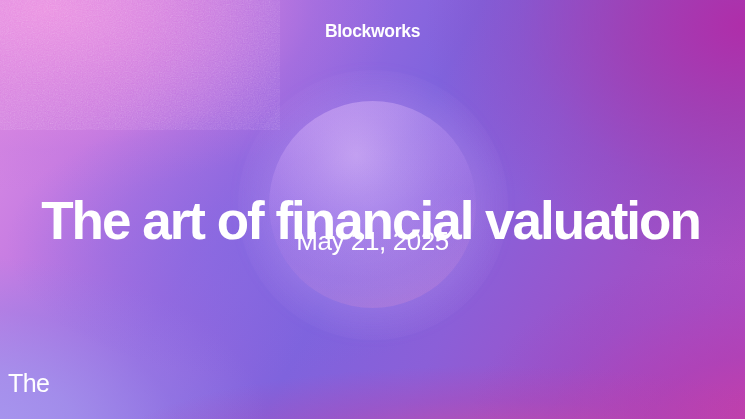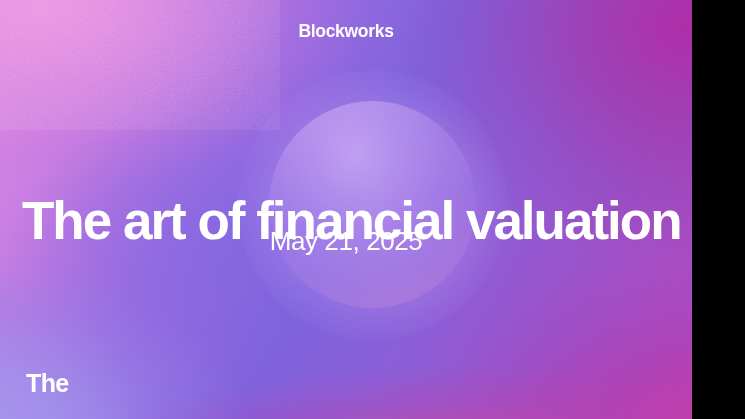--- a/index.html
+++ b/index.html
@@ -2,21 +2,21 @@
 <html><head>
 <meta charset="utf-8">
 <style>
   html, body {
     margin: 0;
     padding: 0;
     background: #000;
   }
   #canvas {
     position: relative;
-    width: 692px;
+    width: 745px;
     height: 419px;
     overflow: hidden;
     font-family: "Liberation Sans", sans-serif;
     background-color: #8e5fd6;
     isolation: isolate;
   }
 
   
   .grad-layer {
     position: absolute;
@@ -164,26 +164,26 @@
     right: 0;
     top: 226px;
     text-align: center;
     color: #ffffff;
     font-size: 26px;
     font-weight: 400;
     letter-spacing: -0.4px;
   }
   #show-title {
     position: absolute;
-    left: 26px;
+    left: 8px;
     bottom: 21px;
     color: #ffffff;
     font-size: 25px;
     line-height: 29px;
-    font-weight: 700;
+    font-weight: 400;
     letter-spacing: -0.6px;
   }
   #show-title .line { display: block; }
 </style>
 </head>
 <body>
 
 <div id="canvas">
 
   <div class="grad-layer" id="grad-base"></div>

